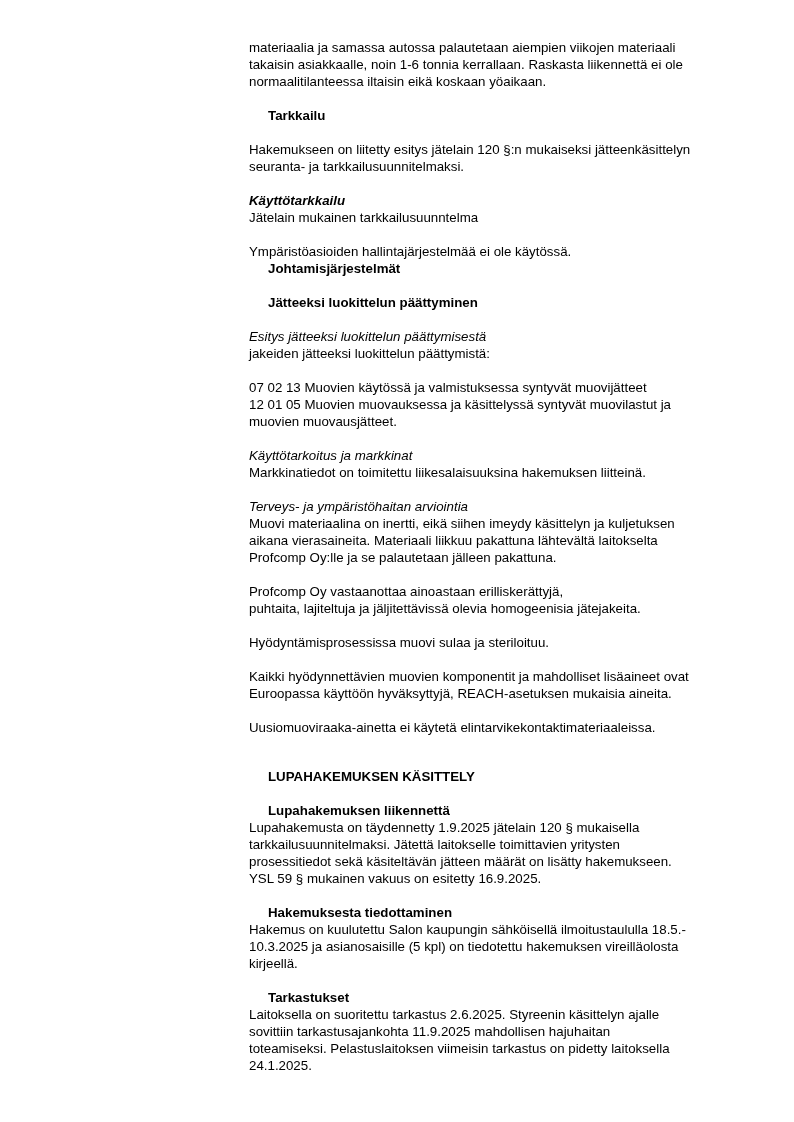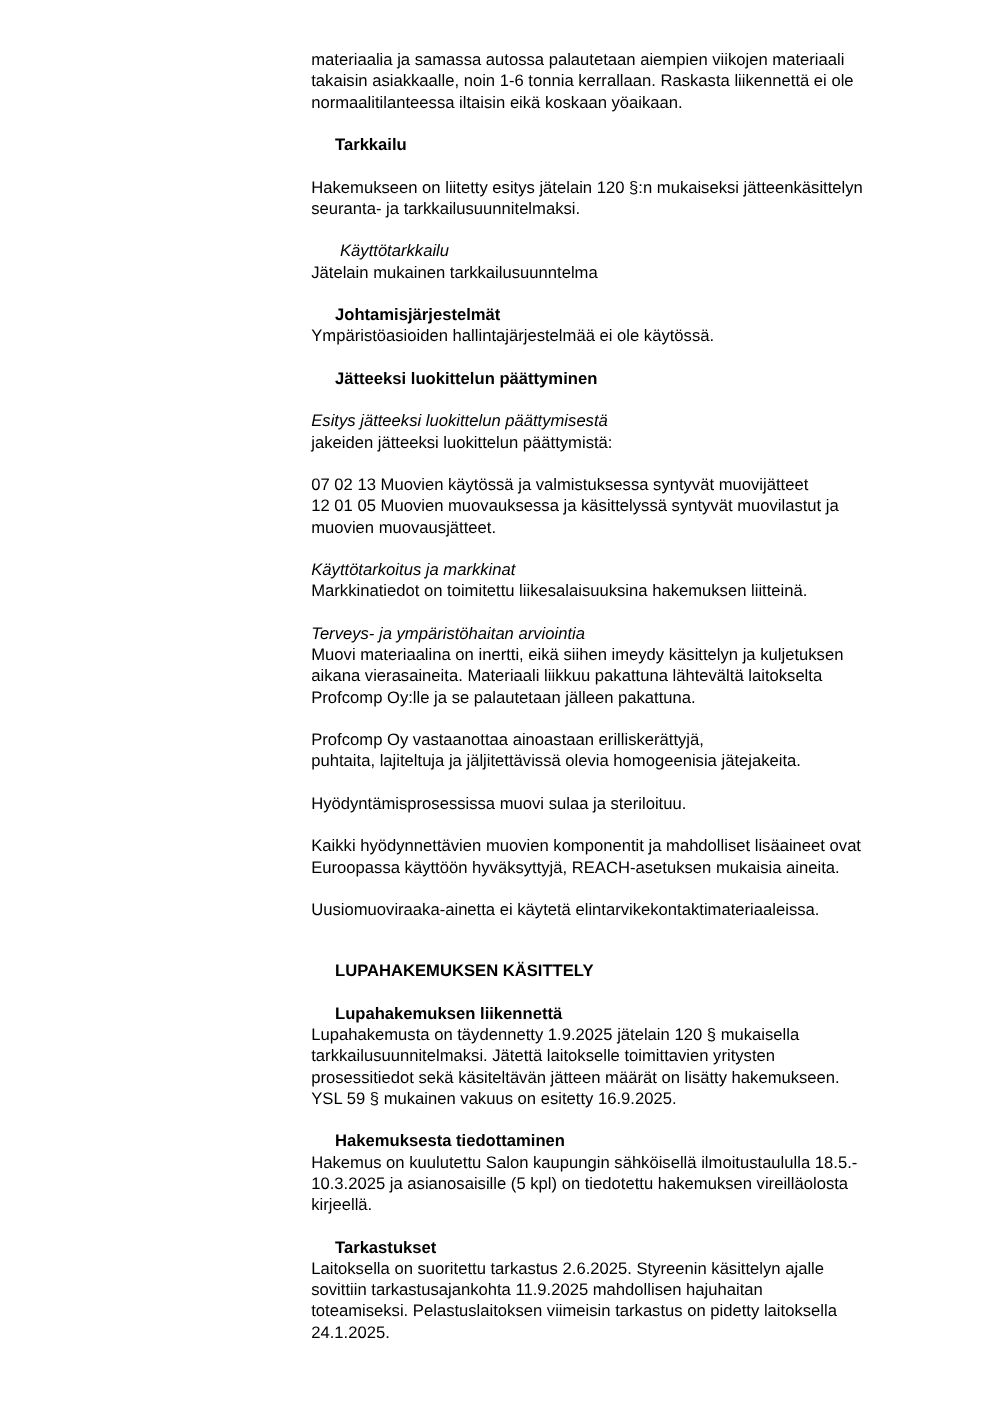--- a/index.html
+++ b/index.html
@@ -23,21 +23,21 @@
       width: 500px;
     }
     .line {
       height: 17px;
       line-height: 17px;
       white-space: nowrap;
     }
     .blank { height: 17px; }
     .bold { font-weight: bold; margin-left: 19px; }
     .italic { font-style: italic; }
-    .bolditalic { font-weight: normal; font-style: italic; margin-left: 23px; }
+    .bolditalic { font-weight: bold; font-style: italic; }
     .section-gap { height: 32px; }
   </style>
 </head>
 <body>
 
 <div class="page">
 
   <div>
     <div class="line">materiaalia ja samassa autossa palautetaan aiempien viikojen materiaali</div>
     <div class="line">takaisin asiakkaalle, noin 1-6 tonnia kerrallaan. Raskasta liikennettä ei ole</div>
@@ -50,22 +50,22 @@
   <div>
     <div class="line">Hakemukseen on liitetty esitys jätelain 120 §:n mukaiseksi jätteenkäsittelyn</div>
     <div class="line">seuranta- ja tarkkailusuunnitelmaksi.</div>
   </div>
   <div class="blank"></div>
 
   <div class="line bolditalic">Käyttötarkkailu</div>
   <div class="line">Jätelain mukainen tarkkailusuunntelma</div>
   <div class="blank"></div>
 
+  <div class="line">Ympäristöasioiden hallintajärjestelmää ei ole käytössä.</div>
   <div class="line bold">Johtamisjärjestelmät</div>
-  <div class="line">Ympäristöasioiden hallintajärjestelmää ei ole käytössä.</div>
   <div class="blank"></div>
 
   <div class="line bold">Jätteeksi luokittelun päättyminen</div>
   <div class="blank"></div>
 
   <div class="line italic">Esitys jätteeksi luokittelun päättymisestä</div>
   <div class="line">jakeiden jätteeksi luokittelun päättymistä:</div>
   <div class="blank"></div>
   <div>
     <div class="line">07 02 13 Muovien käytössä ja valmistuksessa syntyvät muovijätteet</div>

